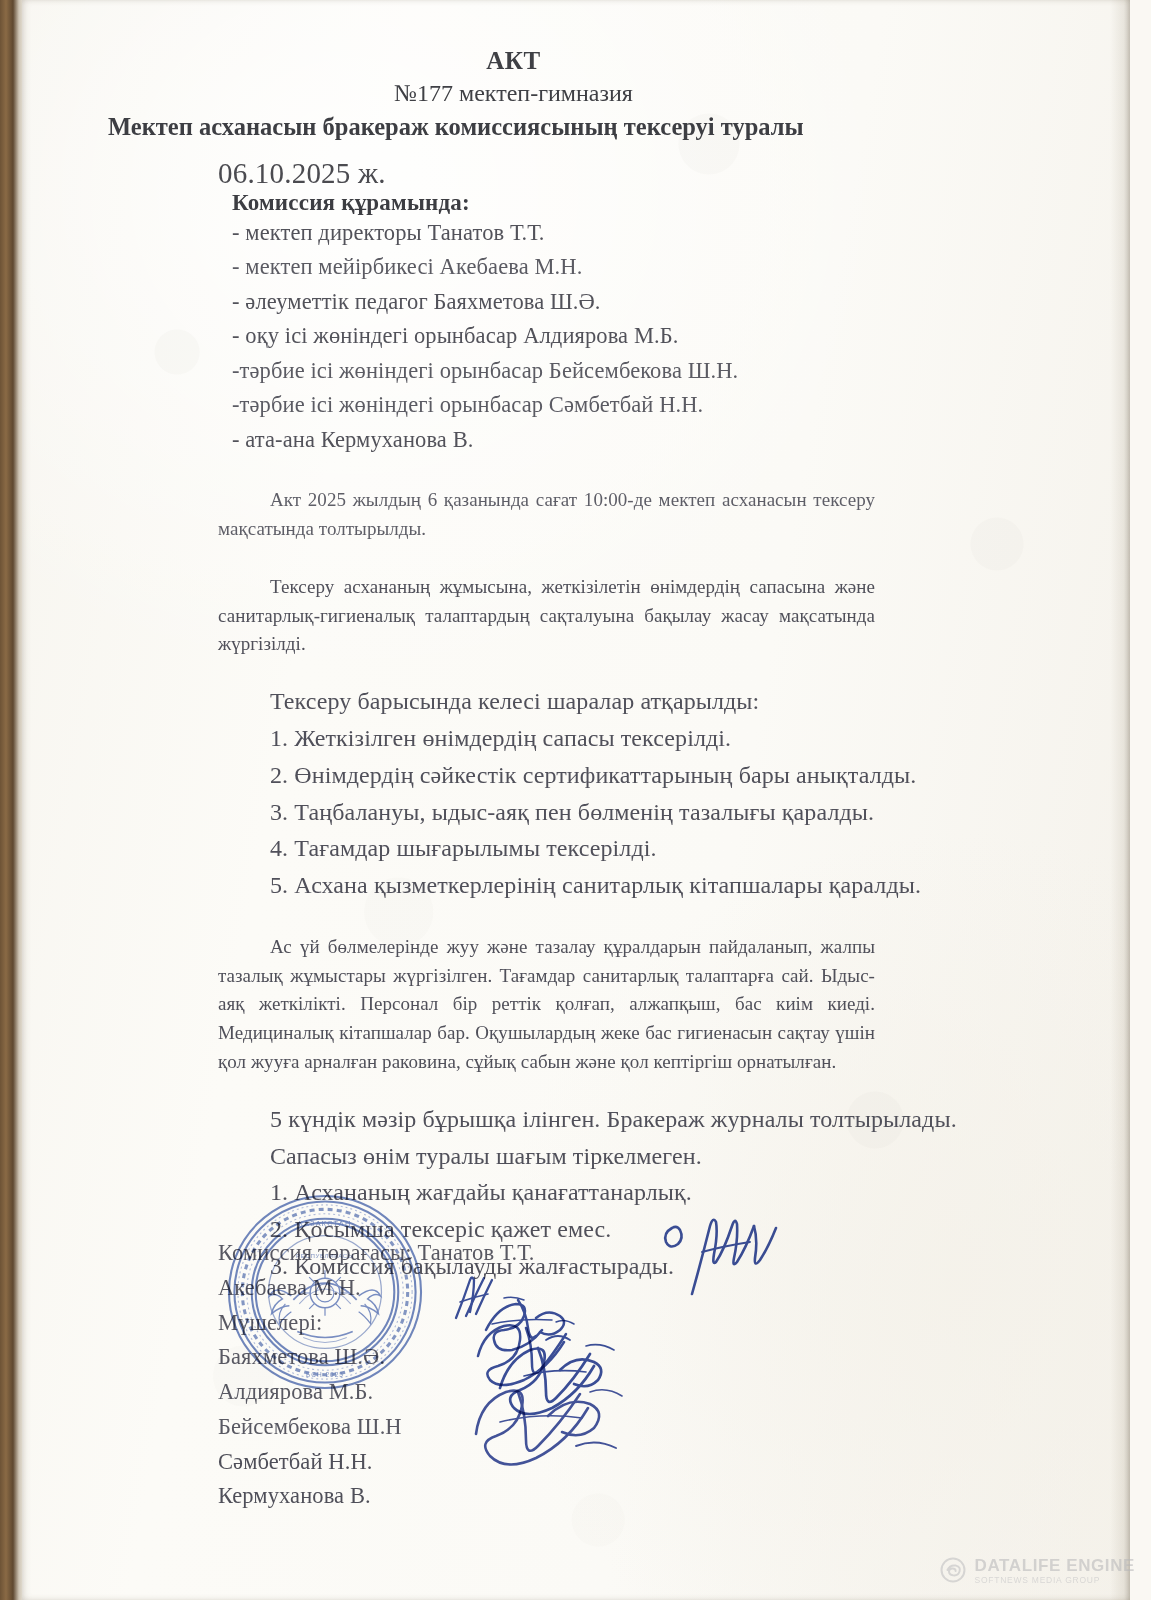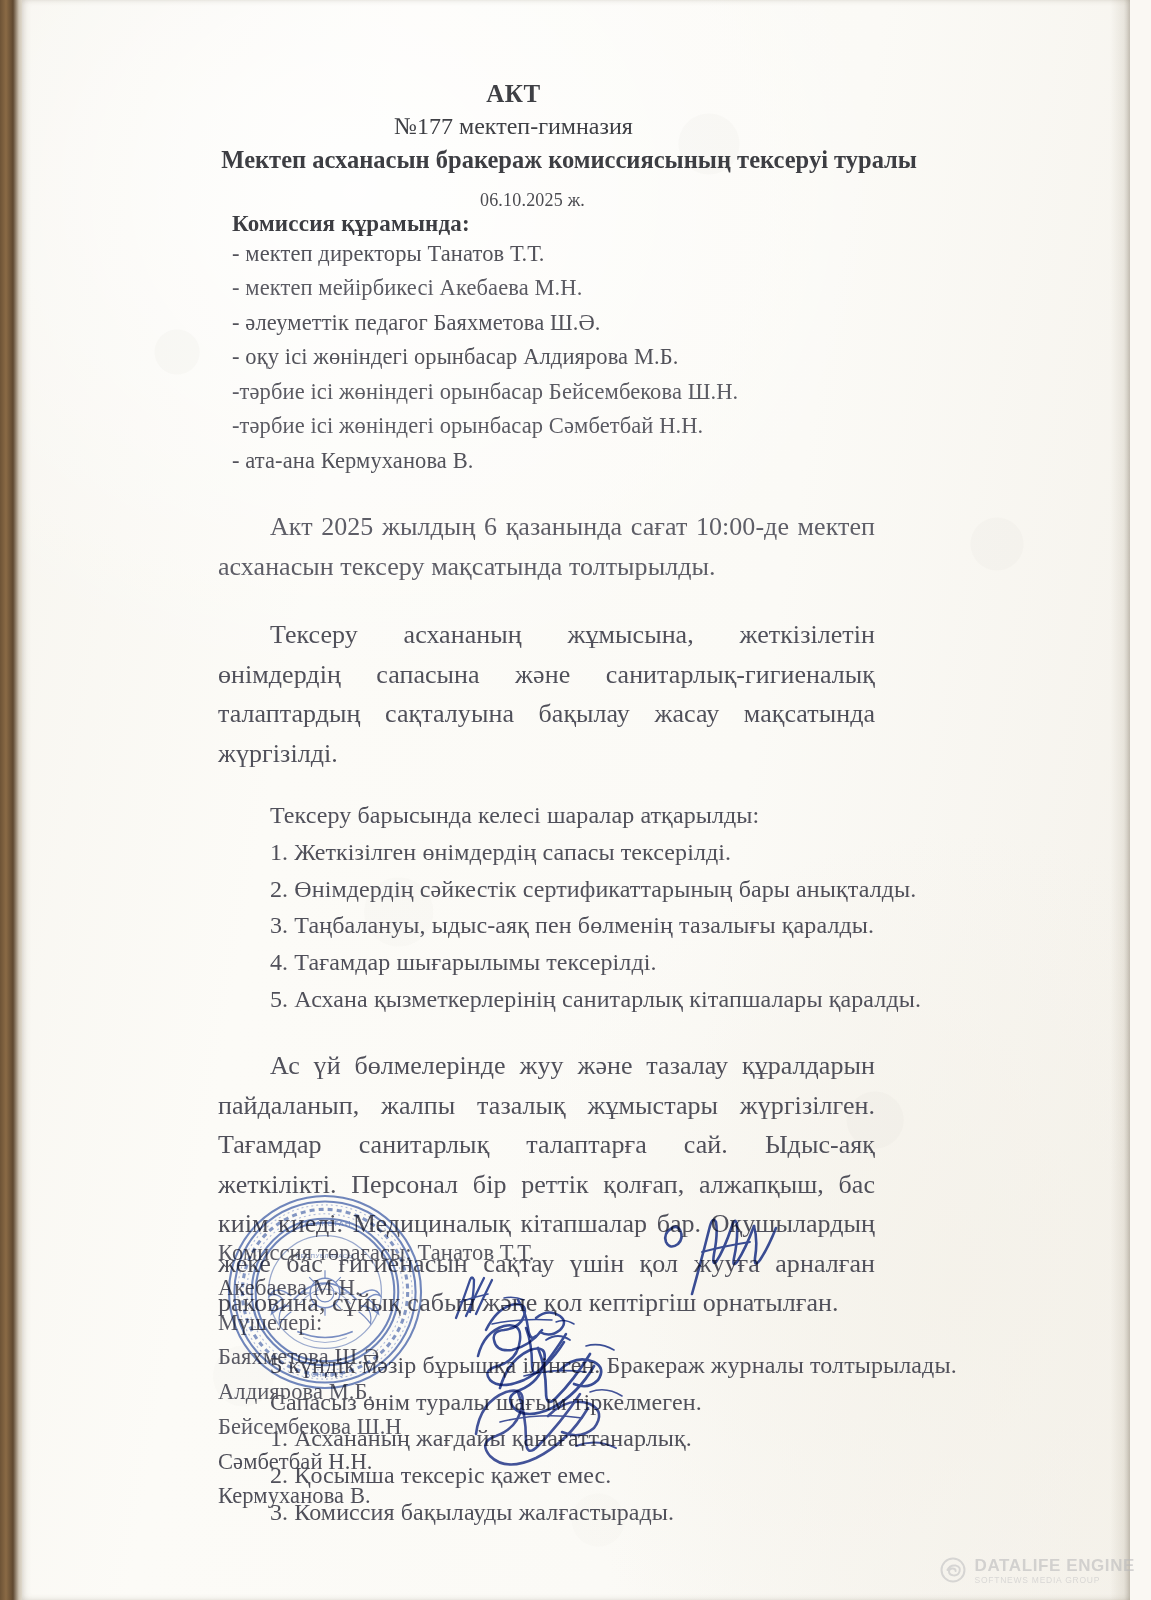--- a/index.html
+++ b/index.html
@@ -60,21 +60,21 @@
     background: linear-gradient(90deg, rgba(170,160,140,0) 0%, rgba(170,160,140,.20) 70%, rgba(120,110,92,.34) 100%);
     pointer-events:none;
   }
 
   
   #content {
     position: absolute;
     left: 0; top: 0;
     width: 921px;
     height: 1600px;
-    padding: 78px 68px 0 196px;
+    padding: 45px 68px 0 196px;
     color: #4d4d52;
   }
 
   
   .doc-title {
     text-align: center;
     font-weight: 700;
     font-size: 25px;
     letter-spacing: .5px;
     color: #3f4045;
@@ -84,33 +84,33 @@
   .doc-subtitle {
     text-align: center;
     font-weight: 400;
     font-size: 24px;
     color: #3f4045;
     margin-left: -66px;
     line-height: 1.3;
     margin-top: 1px;
   }
   .doc-heading-wide {
-    text-align: right;
+    text-align: left;
     font-weight: 700;
     font-size: 24.5px;
     color: #3d3e43;
     margin-left: -110px;
     margin-right: -42px;
     line-height: 1.3;
     margin-top: 2px;
     white-space: nowrap;
   }
   .doc-date {
-    text-align: center;
-    font-size: 18px;
+    text-align: left;
+    font-size: 29px;
     color: #4b4b50;
     margin-top: 14px;
     padding-right: 28px;
     letter-spacing: .2px;
   }
 
   
   .section-label {
     font-weight: 700;
     font-size: 23px;
@@ -123,21 +123,21 @@
     line-height: 1.53;
     color: #52525a;
     padding-left: 14px;
     letter-spacing: .1px;
     white-space: nowrap;
   }
   .member-line.lighter { color: #5b5b63; }
 
   
   .body-para {
-    font-size: 26px;
+    font-size: 19px;
     line-height: 1.52;
     color: #50505a;
     text-align: justify;
     text-indent: 52px;
     margin-top: 29px;
     letter-spacing: .05px;
   }
   .body-para.faint { color: #5e5e67; }
 
   .body-line {

